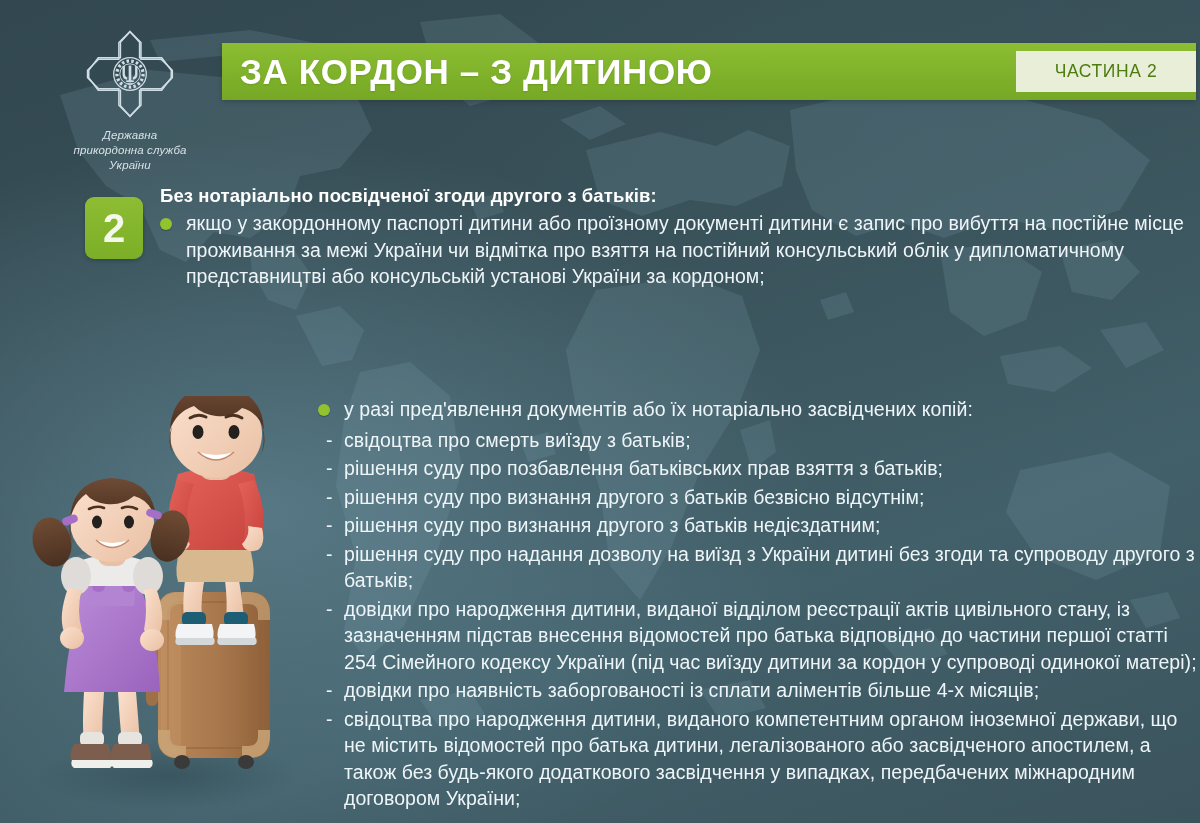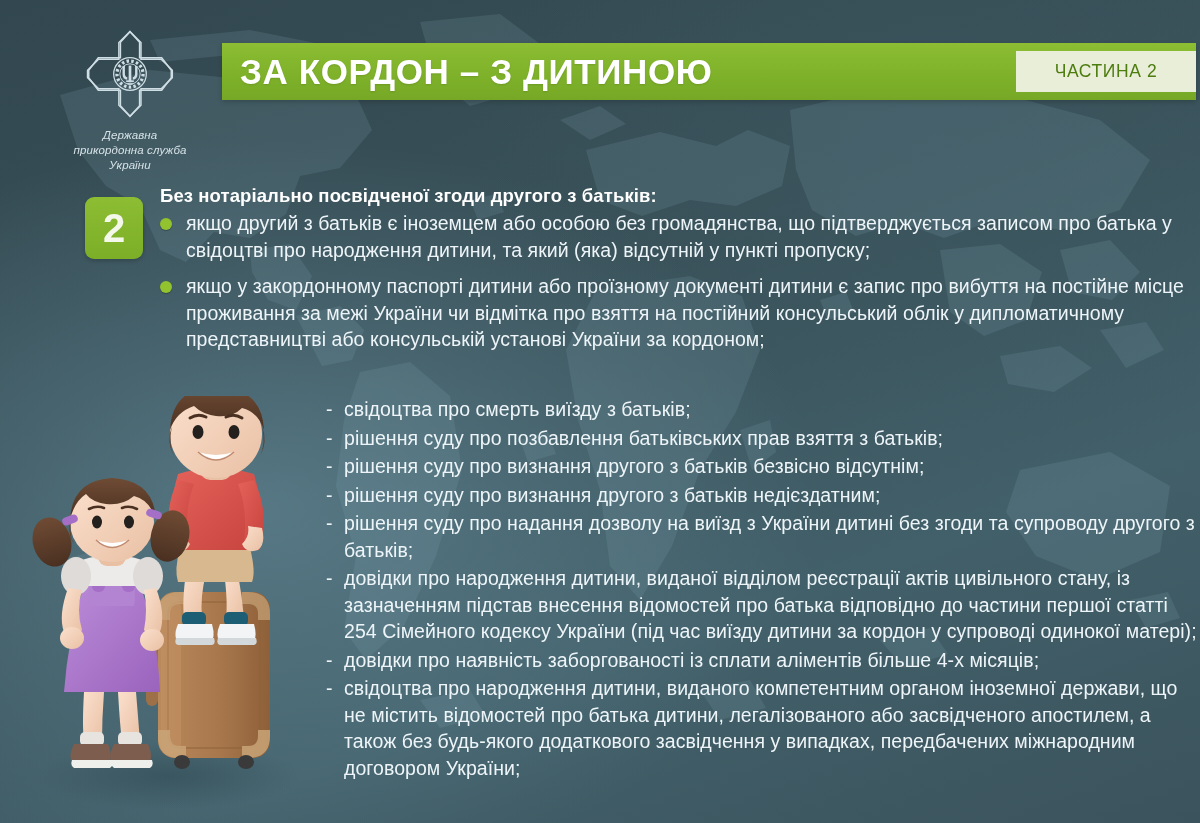--- a/index.html
+++ b/index.html
@@ -167,29 +167,29 @@
 
   <div class="num-badge">
     <span>2</span>
   </div>
 
   <div class="heading">Без нотаріально посвідченої згоди другого з батьків:</div>
 
   <div class="bullets">
     <div class="bullet">
       <span class="dot"></span>
-      <span>якщо другий з батьків є іноземцем або особою без громадянства, що підтверджується записом про батька у свідоцтві про народження дитини, та який (яка) відсутній у пункті пропуску;</span>
-    </div>
+      <span>якщо у закордонному паспорті дитини або проїзному документі дитини є запис про вибуття на постійне місце проживання за межі України чи відмітка про взяття на постійний консульський облік у дипломатичному представництві або консульській установі України за кордоном;</span>
+    </div>
+  </div>
+
+  <div class="group3">
     <div class="bullet">
       <span class="dot"></span>
-      <span>якщо у закордонному паспорті дитини або проїзному документі дитини є запис про вибуття на постійне місце проживання за межі України чи відмітка про взяття на постійний консульський облік у дипломатичному представництві або консульській установі України за кордоном;</span>
-    </div>
-  </div>
-
-  <div class="group3">
+      <span>у разі пред'явлення документів або їх нотаріально засвідчених копій:</span>
+    </div>
     <div class="sub">
       <span class="dash">-</span>
       <span>свідоцтва про смерть виїзду з батьків;</span>
     </div>
     <div class="sub">
       <span class="dash">-</span>
       <span>рішення суду про позбавлення батьківських прав взяття з батьків;</span>
     </div>
     <div class="sub">
       <span class="dash">-</span>

